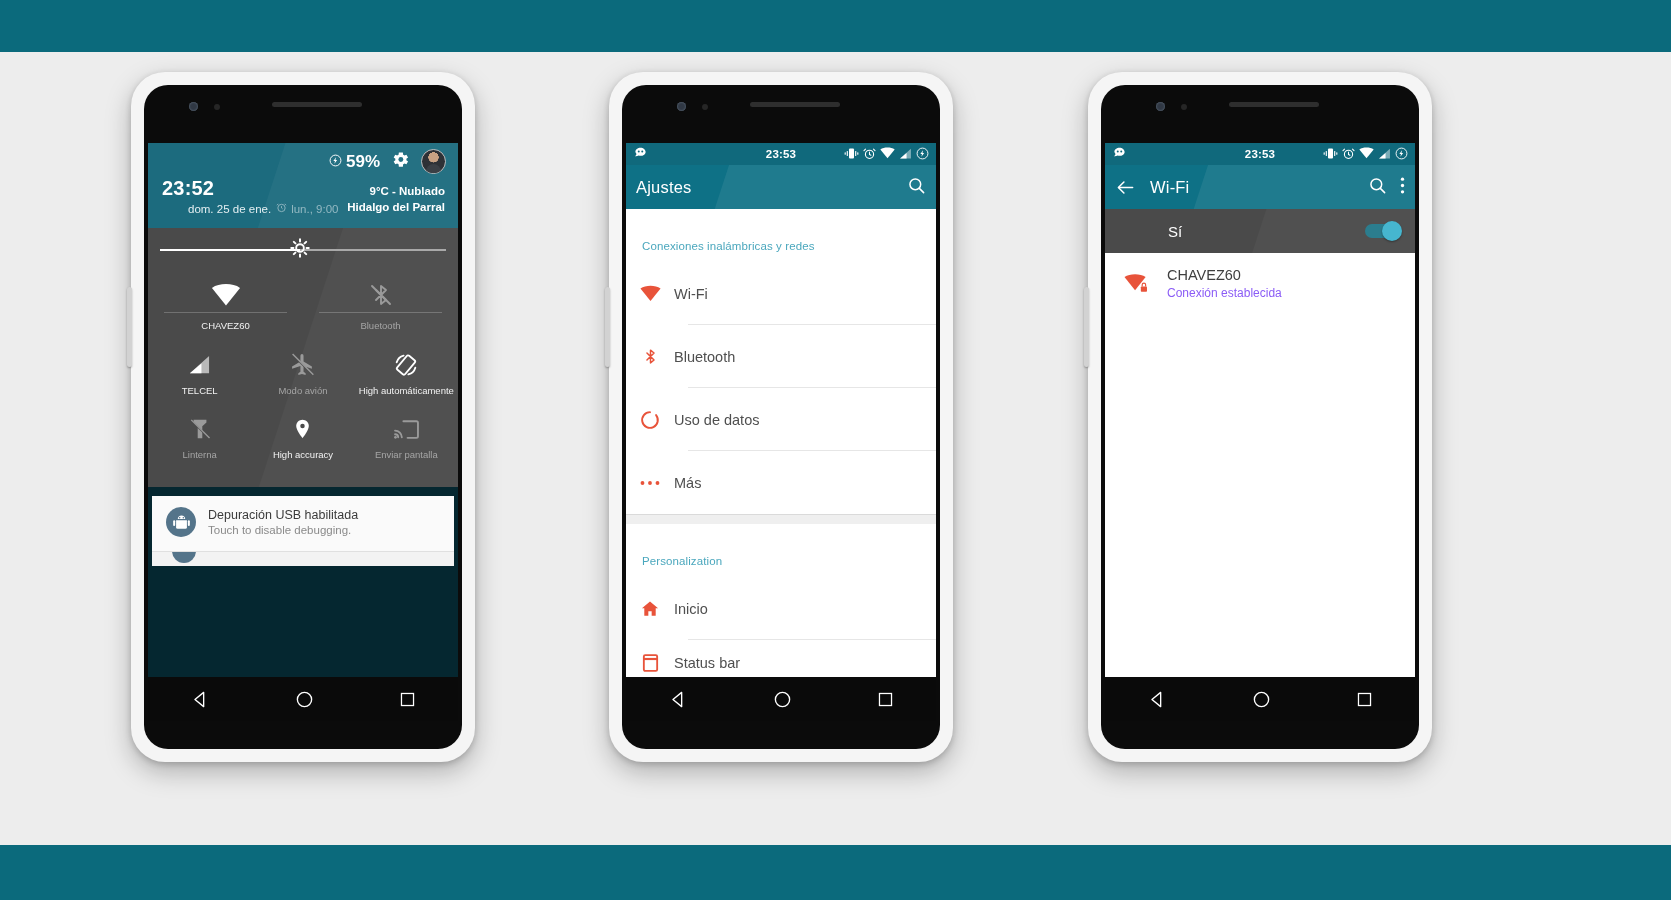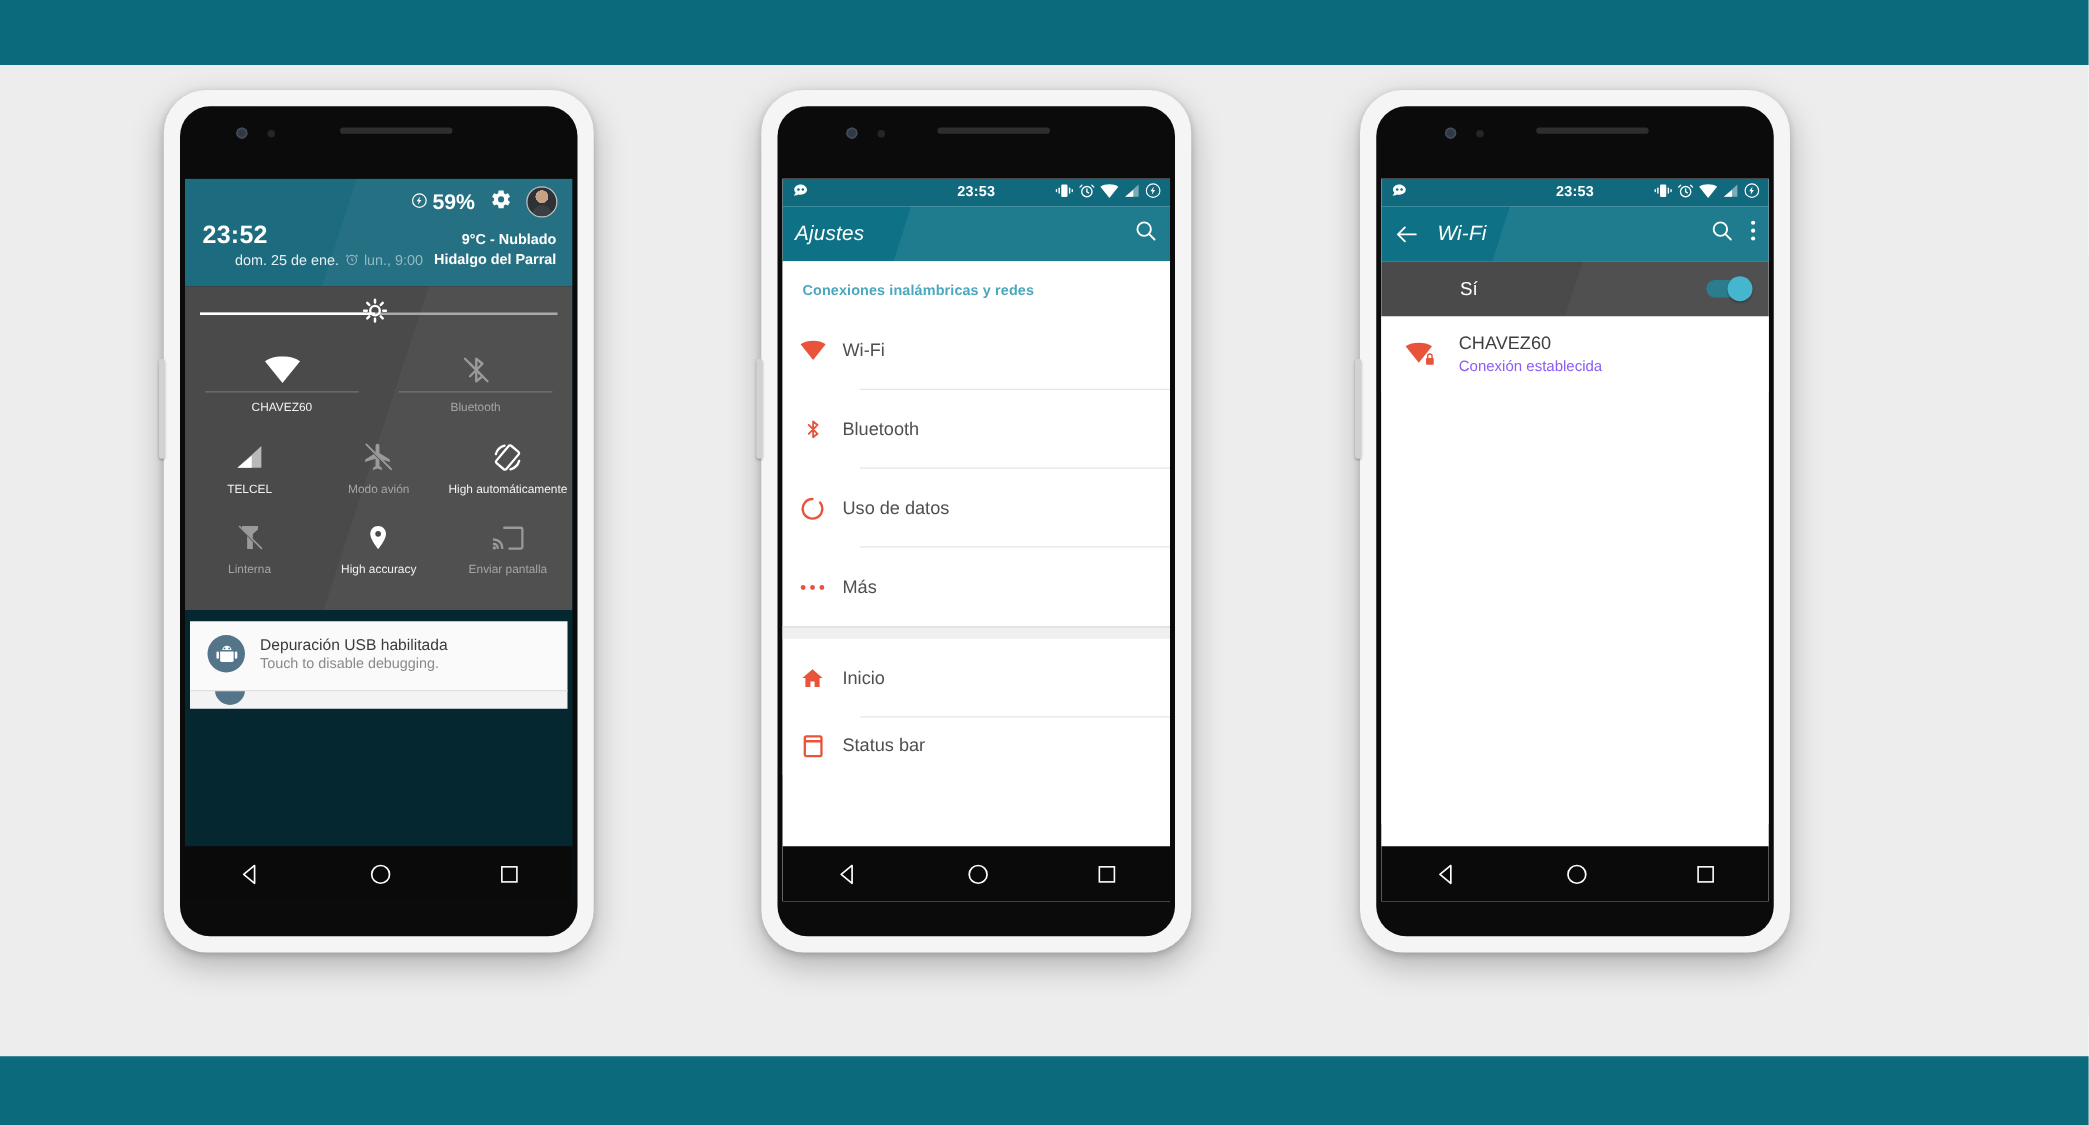--- a/index.html
+++ b/index.html
@@ -202,39 +202,38 @@
   .notif2 .n2ico { position:absolute; left:20px; top:-13px; width:24px; height:24px; border-radius:50%; background:#54748a;}
 
   
   .appbar {
     position: relative;
     height: 44px;
     background: #0e7186;
     display:flex; align-items:center;
     padding: 0 10px;
     overflow:hidden;
-    font-style:italic;
   }
   .appbar .diag {
     position:absolute; top:-20px; left:90px; width:400px; height:120px;
     background: rgba(255,255,255,0.07);
     transform: skewX(-18deg);
     pointer-events:none;
   }
   .appbar .title {
     color:#ffffff; font-size:16.5px; font-weight:normal; letter-spacing:0.2px;
     z-index:2;
   }
   .appbar .actions { margin-left:auto; display:flex; align-items:center; gap:13px; z-index:2;}
   .appbar .back { margin-right: 14px; z-index:2; display:flex; }
 
   .settings-list { background:#ffffff; position:relative; }
   .sec-head {
-    color:#4aa7bd; font-size:11.5px; font-weight:bold;
-    padding: 18px 0 10px 16px;
+    color:#4aa7bd; font-size:11.5px; font-weight:normal;
+    padding: 31px 0 10px 16px;
     letter-spacing: 0.1px;
   }
   .srow {
     display:flex; align-items:center;
     height: 63px;
     position: relative;
   }
   .srow .ic { width:48px; flex:0 0 48px; display:flex; align-items:center; justify-content:center;}
   .srow .lbl { color:#4f4f4f; font-size:14.5px; }
   .srow .divider {
@@ -582,20 +581,21 @@
                   <circle cx="3" cy="3" r="2.3"></circle>
                   <circle cx="12" cy="3" r="2.3"></circle>
                   <circle cx="21" cy="3" r="2.3"></circle>
                 </svg>
             </span>
             <span class="lbl">Más</span>
           </div>
 
           <div class="group-gap"></div>
 
+          <div class="sec-head">Personalization</div>
 
           <div class="srow">
             <span class="ic">
               <svg width="20" height="19" viewBox="0 0 24 24" fill="#e8533a">
                   <path d="M12 3L1.8 11.8h3V21h5.1v-5.6h4.2V21h5.1v-9.2h3z"></path>
                 </svg>
             </span>
             <span class="lbl">Inicio</span>
             <span class="divider"></span>
           </div>

